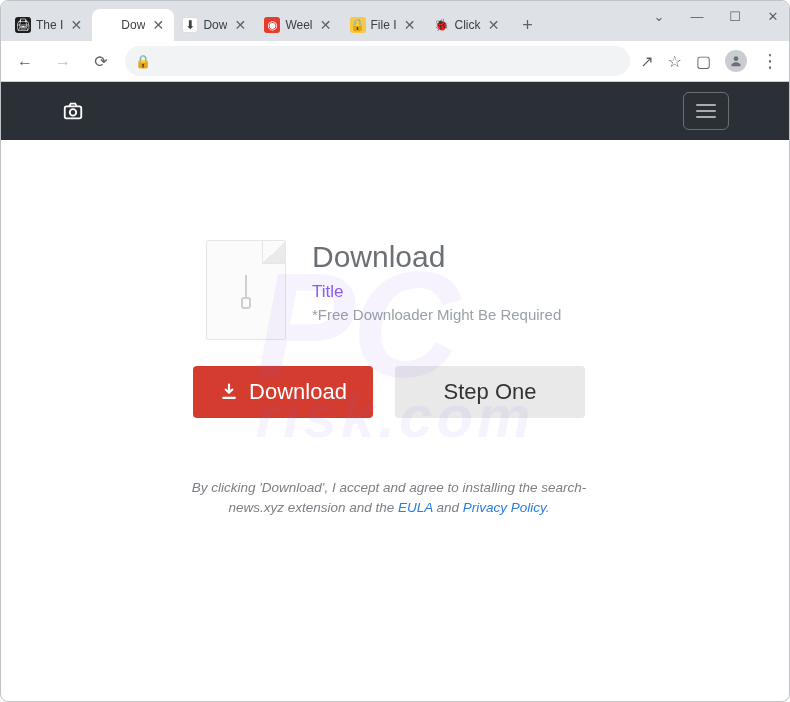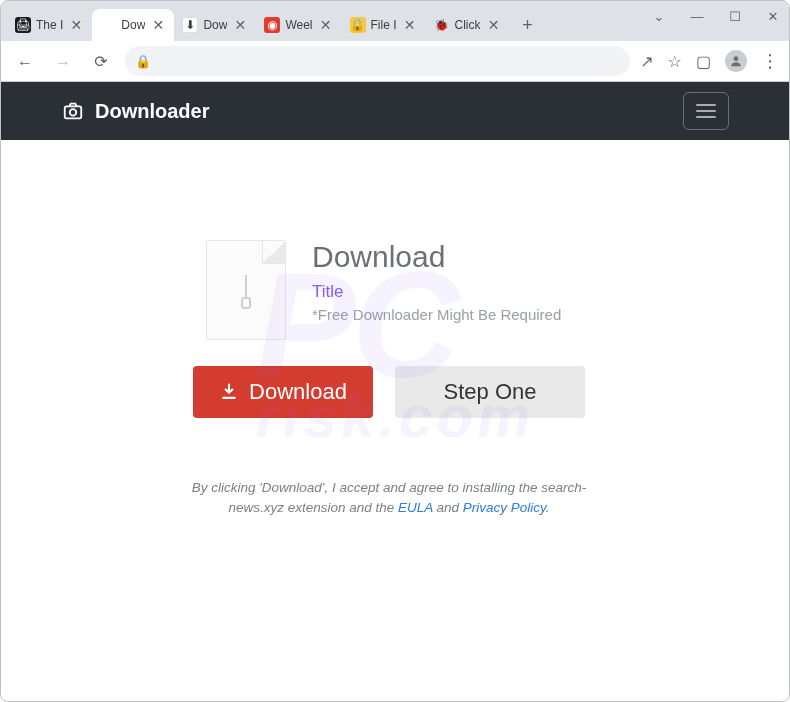--- a/index.html
+++ b/index.html
@@ -229,21 +229,20 @@
   </div>
 
   <div class="page">
     <div class="navbar">
       <div class="brand">
         <svg width="24" height="22" viewBox="0 0 24 24" fill="none" stroke="#fff" stroke-width="2">
           <rect x="3" y="7" width="18" height="13" rx="2"></rect>
             <circle cx="12" cy="13.5" r="3.5"></circle>
             <path d="M8 7l1.5-3h5L16 7"></path>
         </svg>
-        <span>Downloader</span>
       </div>
       <div class="hamburger">
         <div class="hamburger-lines">
             <div></div>
             <div></div>
             <div></div>
           </div>
       </div>
     </div>
 

